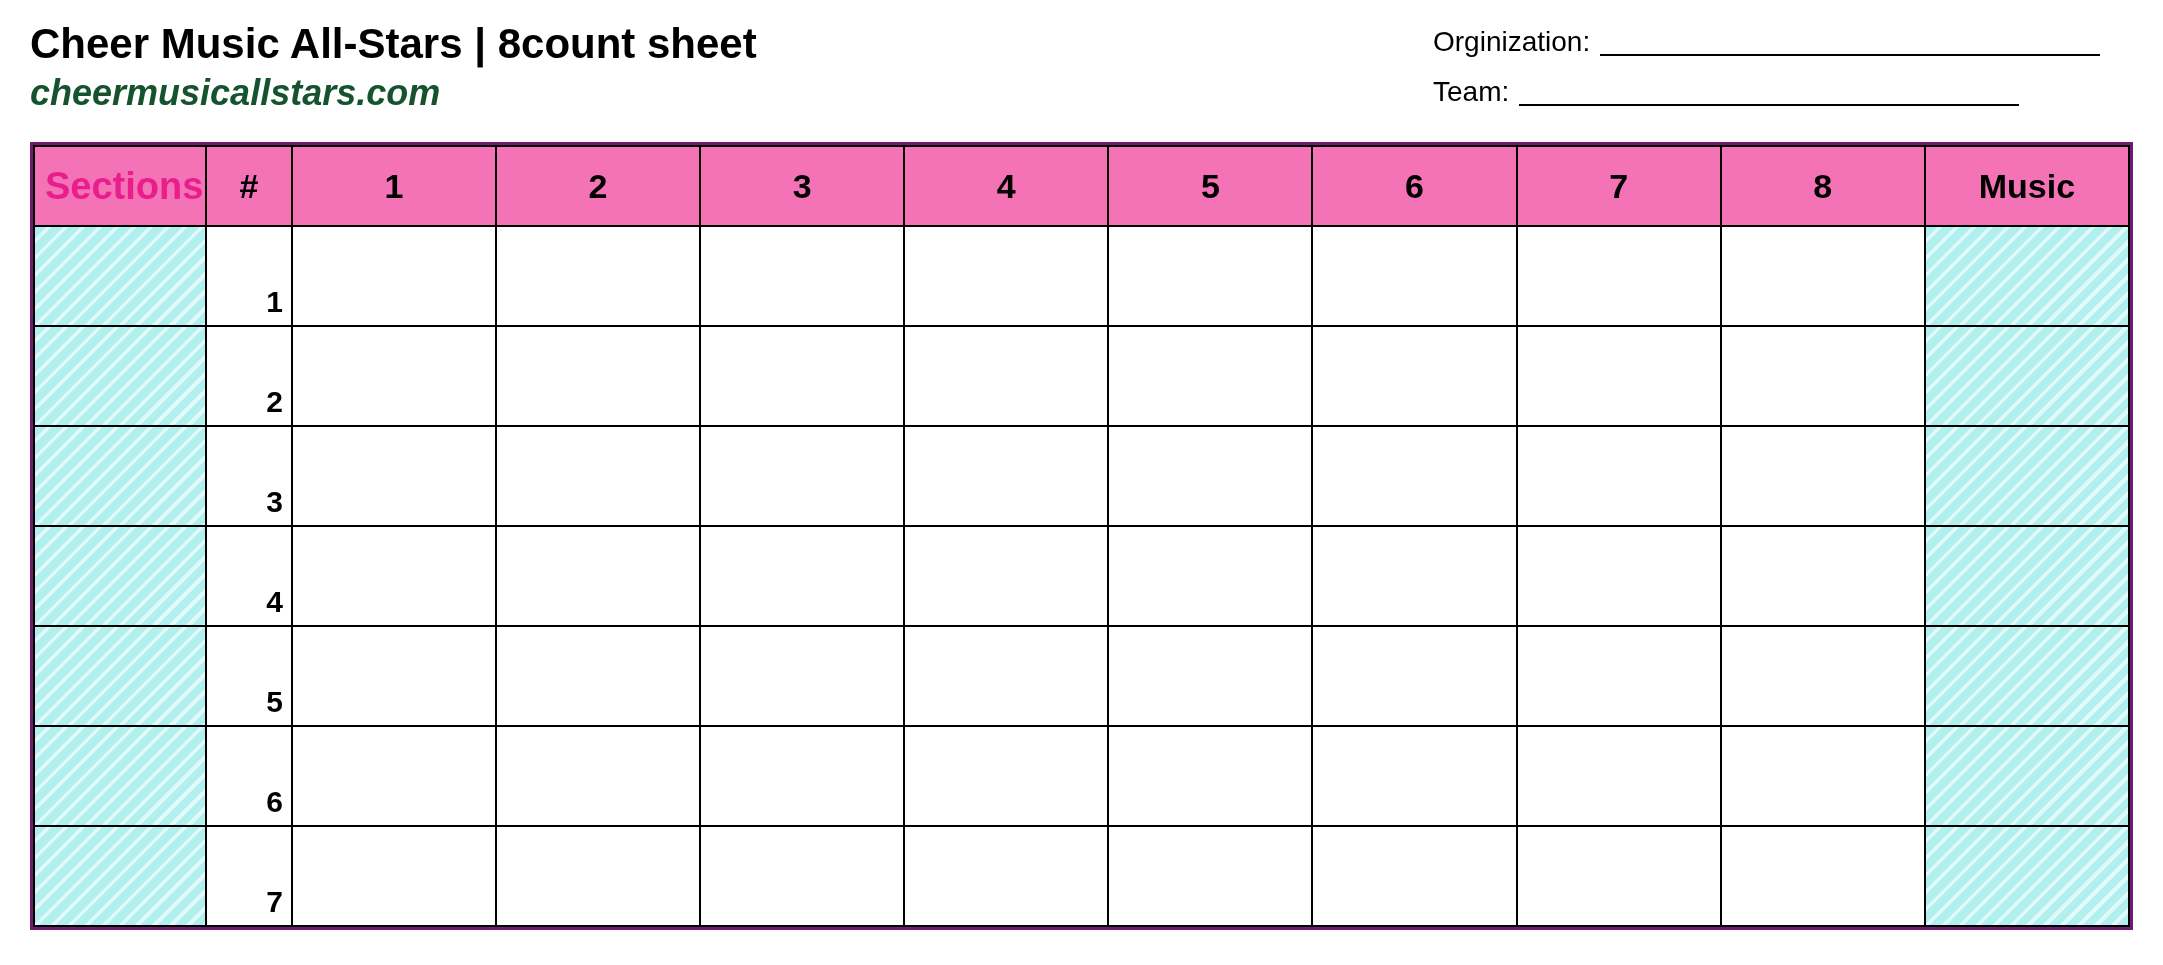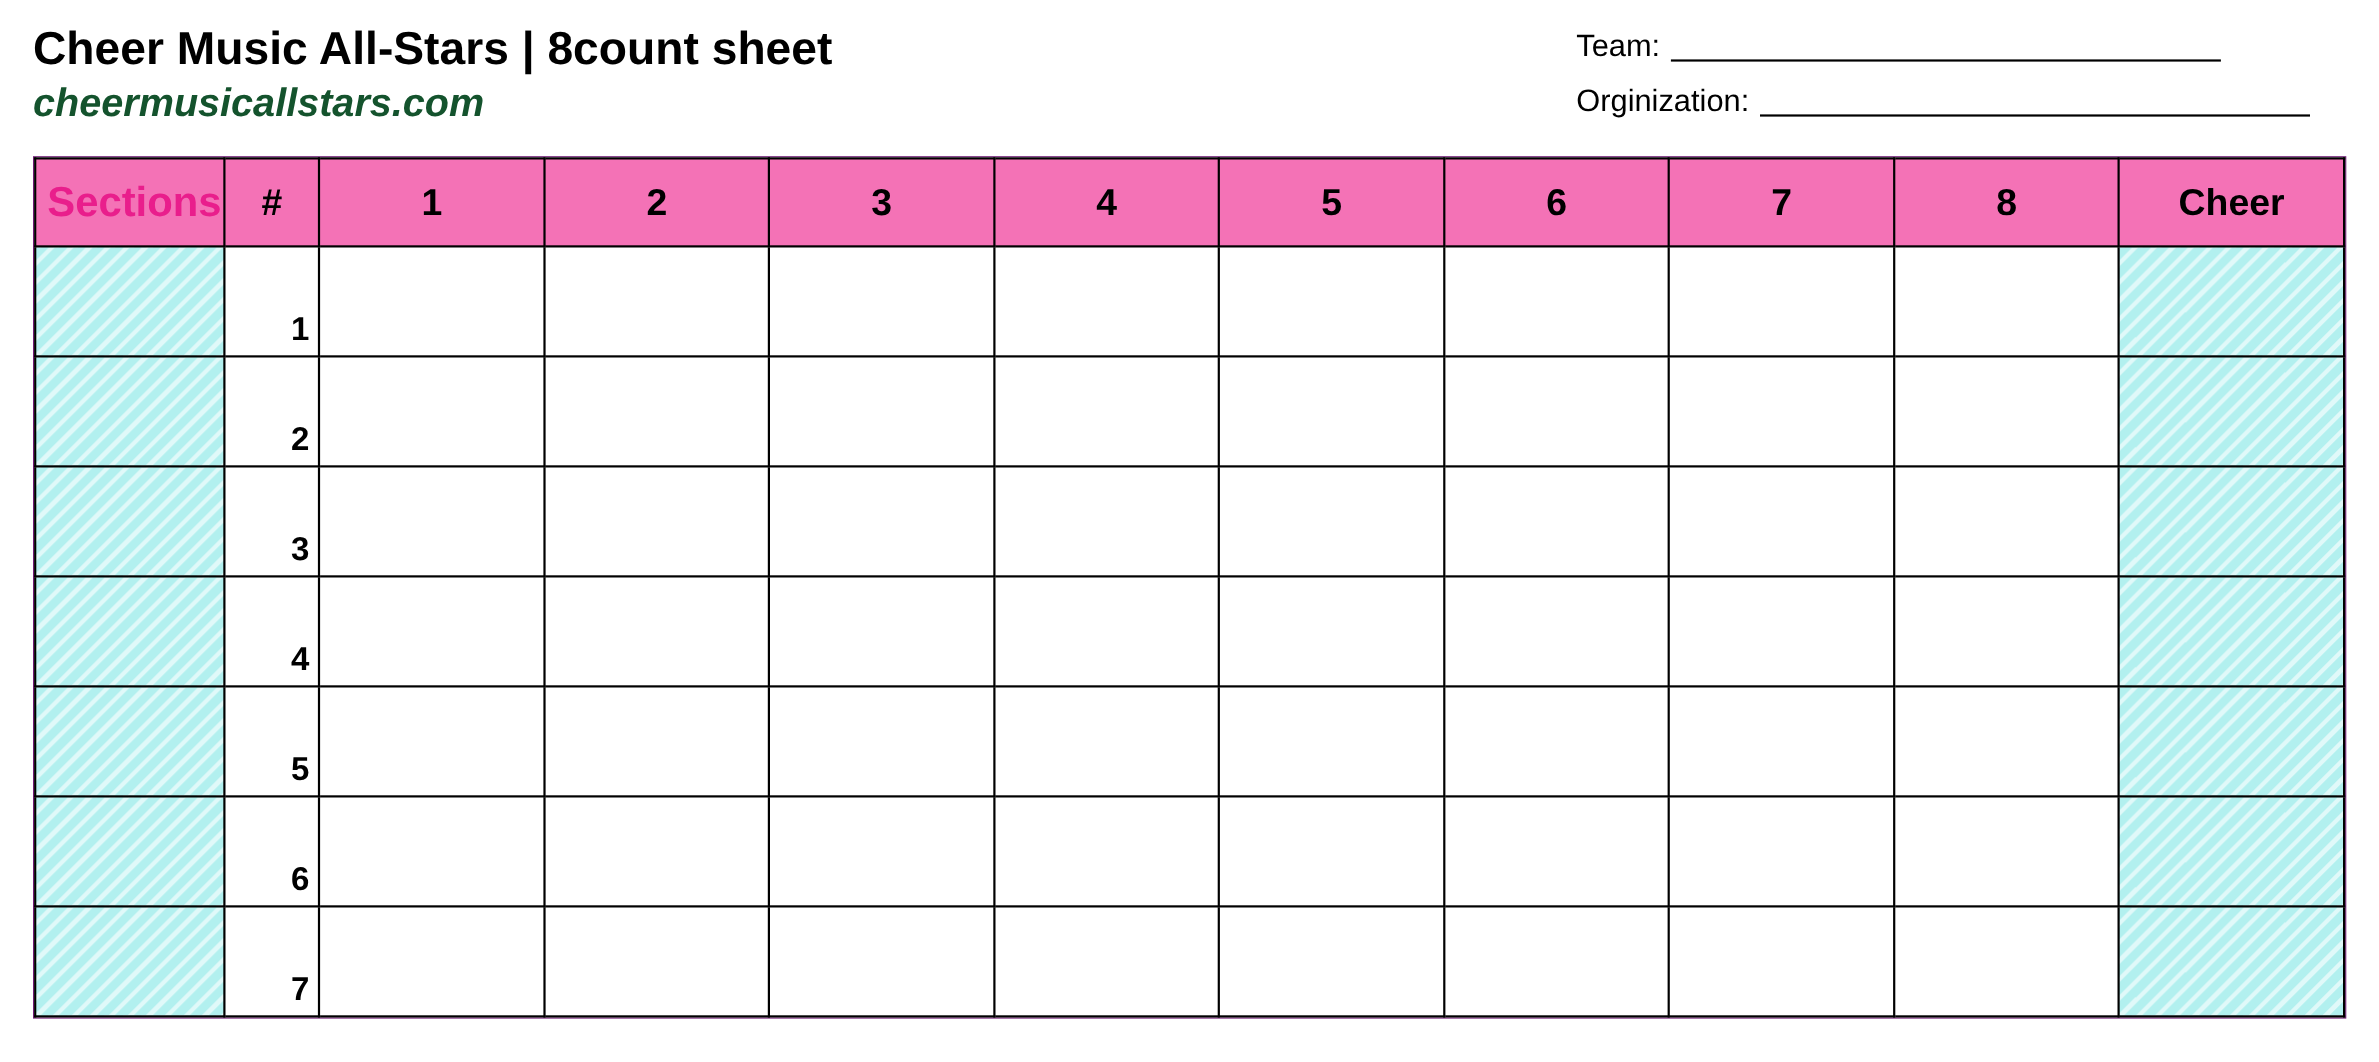--- a/index.html
+++ b/index.html
@@ -63,21 +63,21 @@
       border-bottom: 2px solid #000000;
       width: 500px;
       height: 28px;
       background: transparent;
       font-size: 28px;
     }
 
     .table-container {
       width: 100%;
       border-collapse: collapse;
-      border: 1px solid #701a75;
+      border: 3px solid #701a75;
     }
 
     table {
       width: 100%;
       border-collapse: collapse;
       table-layout: fixed;
     }
 
     
     thead tr th {
@@ -152,25 +152,25 @@
 </head>
 <body>
 
 <div class="header-area">
   <div class="title-block">
     <span class="main-title">Cheer Music All-Stars | 8count sheet</span>
     <span class="subtitle">cheermusicallstars.com</span>
   </div>
   <div class="form-fields">
     <div class="form-row">
-      <span>Team:</span>
+      <span>Orginization:</span>
       <input class="form-line" type="text" style="">
     </div>
     <div class="form-row">
-      <span>Orginization:</span>
+      <span>Team:</span>
       <input class="form-line" type="text" style="">
     </div>
   </div>
 </div>
 
 <div class="table-container">
   <table>
     <colgroup>
       <col class="col-sections">
       <col class="col-num">
@@ -189,21 +189,21 @@
         <th>Sections</th>
         <th>#</th>
         <th>1</th>
         <th>2</th>
         <th>3</th>
         <th>4</th>
         <th>5</th>
         <th>6</th>
         <th>7</th>
         <th>8</th>
-        <th>Cheer</th>
+        <th>Music</th>
       </tr>
     </thead>
     <tbody id="table-body">
     <tr>
           <td></td>
           <td>1</td>
           <td contenteditable="true" style="cursor: text; text-align: left; vertical-align: top; padding: 6px;"></td>
           <td contenteditable="true" style="cursor: text; text-align: left; vertical-align: top; padding: 6px;"></td>
           <td contenteditable="true" style="cursor: text; text-align: left; vertical-align: top; padding: 6px;"></td>
           <td contenteditable="true" style="cursor: text; text-align: left; vertical-align: top; padding: 6px;"></td>

